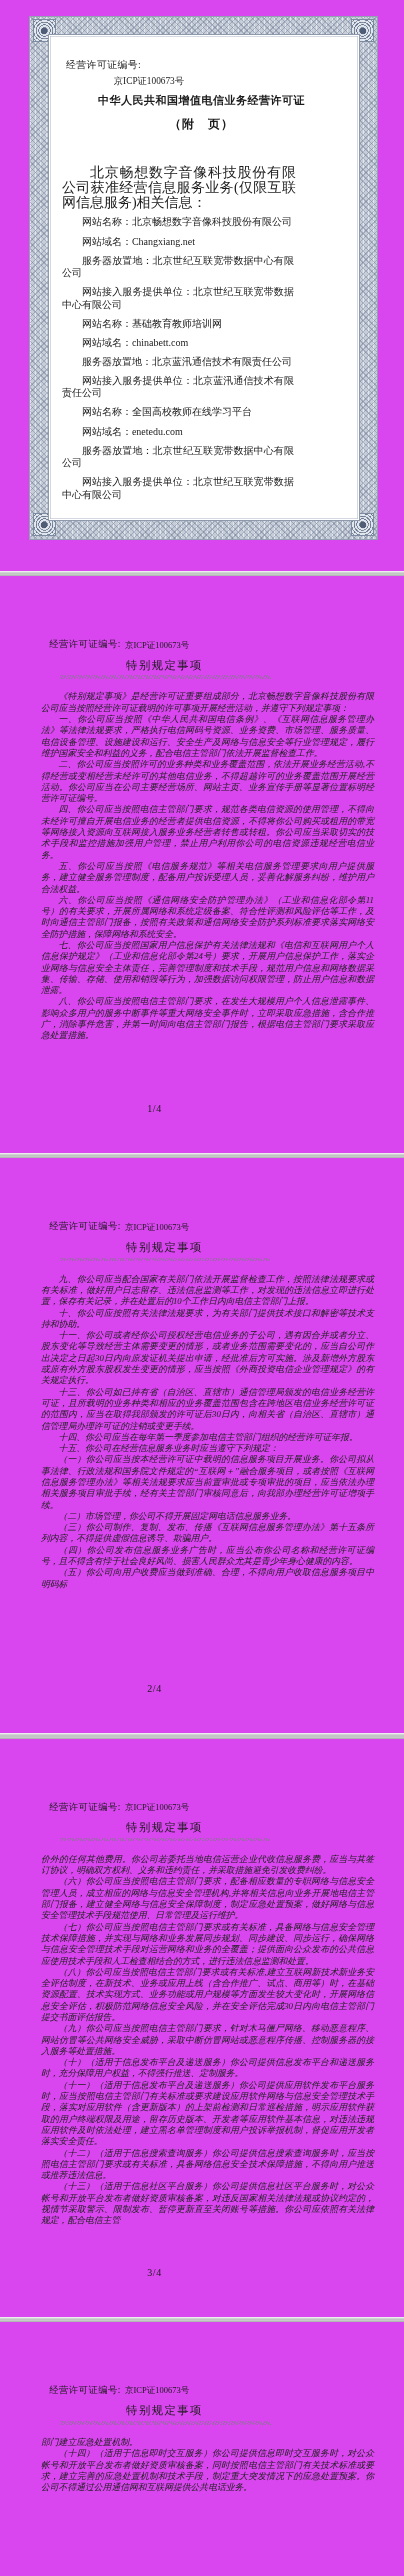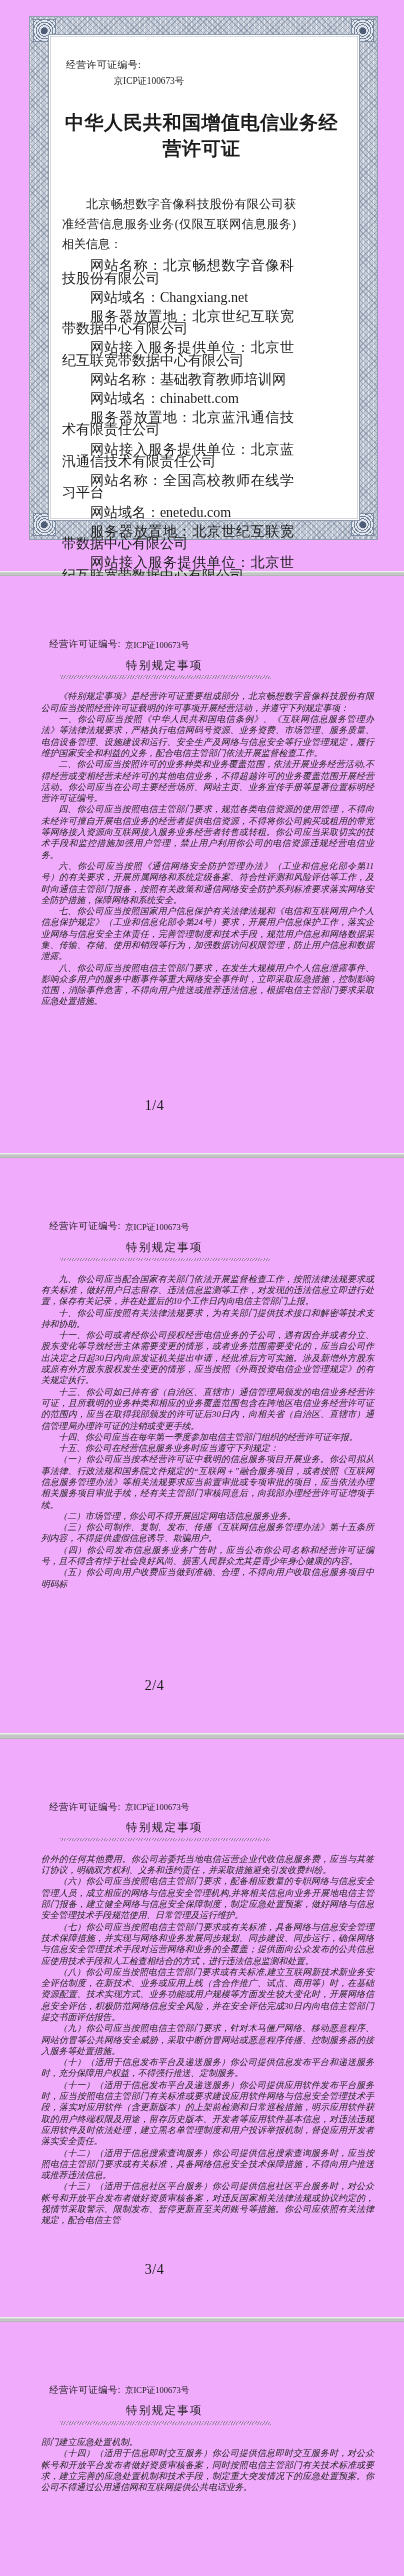--- a/index.html
+++ b/index.html
@@ -1,73 +1,74 @@
 <!DOCTYPE html>
 <html style="font-size:8.2px"><head>
 <meta charset="utf-8">
 <style>
   html,body{margin:0;padding:0;background:#ffffff;}
   body{width:405px;font-family:"Liberation Serif","DejaVu Serif",serif;color:#1b1b1b;}
   #canvas{position:relative;width:405px;height:2873px;background:#ffffff;overflow:hidden;}
 
-  .sheet{position:relative;background:#f0abfc;box-sizing:border-box;}
+  .sheet{position:relative;background:#d946ef;box-sizing:border-box;}
   .divider{height:5.2px;background:linear-gradient(180deg,#dcdedd,#bfc3c2 45%,#c9cccb);
            border-top:0.5px solid #eceeed;border-bottom:0.5px solid #b2b6b5;box-sizing:border-box;}
 
   
   .cert-frame{position:absolute;left:29px;top:15.5px;width:349px;height:524px;box-sizing:border-box;
     padding:17.5px;border:1px solid #93a0b2;background-color:#d3d9e2;
     background-image:
       repeating-linear-gradient(45deg,rgba(96,110,135,.38) 0 1px,rgba(255,255,255,0) 1px 4.1px),
       repeating-linear-gradient(-45deg,rgba(96,110,135,.38) 0 1px,rgba(255,255,255,0) 1px 4.1px),
       repeating-linear-gradient(90deg,rgba(255,255,255,.35) 0 1px,rgba(160,172,192,.25) 1px 5.2px);}
   .corner{position:absolute;width:23px;height:23px;box-sizing:border-box;border:0.5px solid #7d8ba0;
     background:repeating-radial-gradient(circle at 50% 50%,rgba(70,85,112,.55) 0 1px,rgba(230,235,242,.85) 1px 2.6px);}
   .corner::after{content:"";position:absolute;left:6.7px;top:6.7px;width:8.2px;height:8.2px;border-radius:50%;
     background:radial-gradient(circle at 50% 50%,#4f5d76 0 3.1px,rgba(0,0,0,0) 3.6px);}
   .corner.tl{left:2.6px;top:2.6px}.corner.tr{right:2.6px;top:2.6px}.corner.bl{left:2.6px;bottom:2.6px}.corner.br{right:2.6px;bottom:2.6px}
   .cert-inner{width:100%;height:100%;background:#ffffff;border:0.5px solid #8e9aac;box-sizing:border-box;
     box-shadow:inset 0 0 0 1px #ffffff,inset 0 0 0 1.5px #aab4c3;
     padding:24px 14.4px 0 10.3px;position:relative;}
   .c-head-label{font-size:9.8px;letter-spacing:0.5px;margin-left:7.2px;}
   .c-head-no{font-size:9.3px;margin-left:55px;margin-top:2.6px;}
-  .c-title{text-align:center;font-size:19px;font-weight:bold;letter-spacing:0.5px;margin-top:22px;}
+  .c-title{text-align:center;font-size:11px;font-weight:bold;letter-spacing:0.5px;margin-top:5px;}
   .c-sub{text-align:center;font-size:12px;font-weight:bold;letter-spacing:1px;margin-top:8.2px;}
-  .c-intro{margin:32px 0 0 3.1px;width:234px;font-size:12px;line-height:20px;text-indent:2em;text-align:justify;}
-  .c-line{margin:6.7px 0 0 3.1px;width:232px;font-size:14px;line-height:12.4px;text-indent:2em;text-align:justify;}
+  .c-intro{margin:32px 0 0 3.1px;width:234px;font-size:14px;line-height:15px;text-indent:2em;text-align:justify;}
+  .c-line{margin:6.7px 0 0 3.1px;width:232px;font-size:10px;line-height:12.4px;text-indent:2em;text-align:justify;}
 
   
   .page{position:relative;padding:0 31px 0 41px;box-sizing:border-box;}
   .p-head{padding-top:62px;margin-left:8.2px;display:flex;align-items:flex-start;}
   .p-head-label{font-size:9.3px;letter-spacing:0.5px;}
   .p-head-no{font-size:8.5px;margin-left:4.1px;padding-top:1.5px;}
   .p-titlewrap{width:247px;text-align:center;margin-top:6.2px;}
   .p-title{display:inline-block;font-size:11.3px;font-weight:normal;letter-spacing:1.5px;}
   .wavy{width:211px;height:3.6px;margin:2.6px 0 0 19px;
     background:repeating-linear-gradient(120deg,rgba(118,126,122,.75) 0 0.8px,rgba(255,255,255,0) 0.8px 2.3px);}
   .p-body{margin-top:12.4px;font-size:8.8px;line-height:11.3px;text-align:justify;color:#202020;}
   .p-body p{margin:0;text-indent:2em;font-style:italic;}
   .p-body p.cont{text-indent:0;}
-  .pageno{position:absolute;bottom:39px;left:41px;width:227px;text-align:center;font-size:14px;letter-spacing:0.5px;}
+  .pageno{position:absolute;bottom:39px;left:41px;width:227px;text-align:center;font-size:10px;letter-spacing:0.5px;}
 </style>
 </head>
 <body>
 
 <div id="canvas">
 
   <div class="sheet" style="height:571px;">
     <div class="cert-frame">
       <div class="corner tl"></div>
       <div class="corner tr"></div>
       <div class="corner bl"></div>
       <div class="corner br"></div>
       <div class="cert-inner">
         <div class="c-head-label">经营许可证编号:</div>
         <div class="c-head-no">京ICP证100673号</div>
         <div class="c-title">中华人民共和国增值电信业务经营许可证</div>
+        <div class="c-sub">（附　页）</div>
         <p class="c-intro">北京畅想数字音像科技股份有限公司获准经营信息服务业务(仅限互联网信息服务)相关信息：</p>
         <p class="c-line">网站名称：北京畅想数字音像科技股份有限公司</p>
         <p class="c-line">网站域名：Changxiang.net</p>
         <p class="c-line">服务器放置地：北京世纪互联宽带数据中心有限公司</p>
         <p class="c-line">网站接入服务提供单位：北京世纪互联宽带数据中心有限公司</p>
         <p class="c-line">网站名称：基础教育教师培训网</p>
         <p class="c-line">网站域名：chinabett.com</p>
         <p class="c-line">服务器放置地：北京蓝汛通信技术有限责任公司</p>
         <p class="c-line">网站接入服务提供单位：北京蓝汛通信技术有限责任公司</p>
         <p class="c-line">网站名称：全国高校教师在线学习平台</p>
@@ -87,23 +88,24 @@
     </div>
     <div class="p-titlewrap">
       <span class="p-title">特别规定事项</span>
     </div>
     <div class="wavy"></div>
     <div class="p-body">
       <p>《特别规定事项》是经营许可证重要组成部分，北京畅想数字音像科技股份有限公司应当按照经营许可证载明的许可事项开展经营活动，并遵守下列规定事项：</p>
       <p>一、你公司应当按照《中华人民共和国电信条例》、《互联网信息服务管理办法》等法律法规要求，严格执行电信网码号资源、业务资费、市场管理、服务质量、电信设备管理、设施建设和运行、安全生产及网络与信息安全等行业管理规定，履行维护国家安全和利益的义务，配合电信主管部门依法开展监督检查工作。</p>
       <p>二、你公司应当按照许可的业务种类和业务覆盖范围，依法开展业务经营活动,不得经营或变相经营未经许可的其他电信业务，不得超越许可的业务覆盖范围开展经营活动。你公司应当在公司主要经营场所、网站主页、业务宣传手册等显著位置标明经营许可证编号。</p>
       <p>四、你公司应当按照电信主管部门要求，规范各类电信资源的使用管理，不得向未经许可擅自开展电信业务的经营者提供电信资源，不得将你公司购买或租用的带宽等网络接入资源向互联网接入服务业务经营者转售或转租。你公司应当采取切实的技术手段和监控措施加强用户管理，禁止用户利用你公司的电信资源违规经营电信业务。</p>
+      <p>五、你公司应当按照《电信服务规范》等相关电信服务管理要求向用户提供服务，建立健全服务管理制度，配备用户投诉受理人员，妥善化解服务纠纷，维护用户合法权益。</p>
       <p>六、你公司应当按照《通信网络安全防护管理办法》（工业和信息化部令第11号）的有关要求，开展所属网络和系统定级备案、符合性评测和风险评估等工作，及时向通信主管部门报备，按照有关政策和通信网络安全防护系列标准要求落实网络安全防护措施，保障网络和系统安全。</p>
       <p>七、你公司应当按照国家用户信息保护有关法律法规和《电信和互联网用户个人信息保护规定》（工业和信息化部令第24号）要求，开展用户信息保护工作，落实企业网络与信息安全主体责任，完善管理制度和技术手段，规范用户信息和网络数据采集、传输、存储、使用和销毁等行为，加强数据访问权限管理，防止用户信息和数据泄露。</p>
-      <p>八、你公司应当按照电信主管部门要求，在发生大规模用户个人信息泄露事件、影响众多用户的服务中断事件等重大网络安全事件时，立即采取应急措施，控制影响范围，消除事件危害，不得向用户推送或推荐违法信息，根据电信主管部门要求采取应急处置措施。</p>
+      <p>八、你公司应当按照电信主管部门要求，在发生大规模用户个人信息泄露事件、影响众多用户的服务中断事件等重大网络安全事件时，立即采取应急措施，含合作推广，消除事件危害，并第一时间向电信主管部门报告，根据电信主管部门要求采取应急处置措施。</p>
     </div>
     <div class="pageno">1/4</div>
   </div>
 
   <div class="divider"></div>
 
   <div class="sheet page" style="height:575px;">
     <div class="p-head">
       <span class="p-head-label">经营许可证编号:</span>
       <span class="p-head-no">京ICP证100673号</span>

